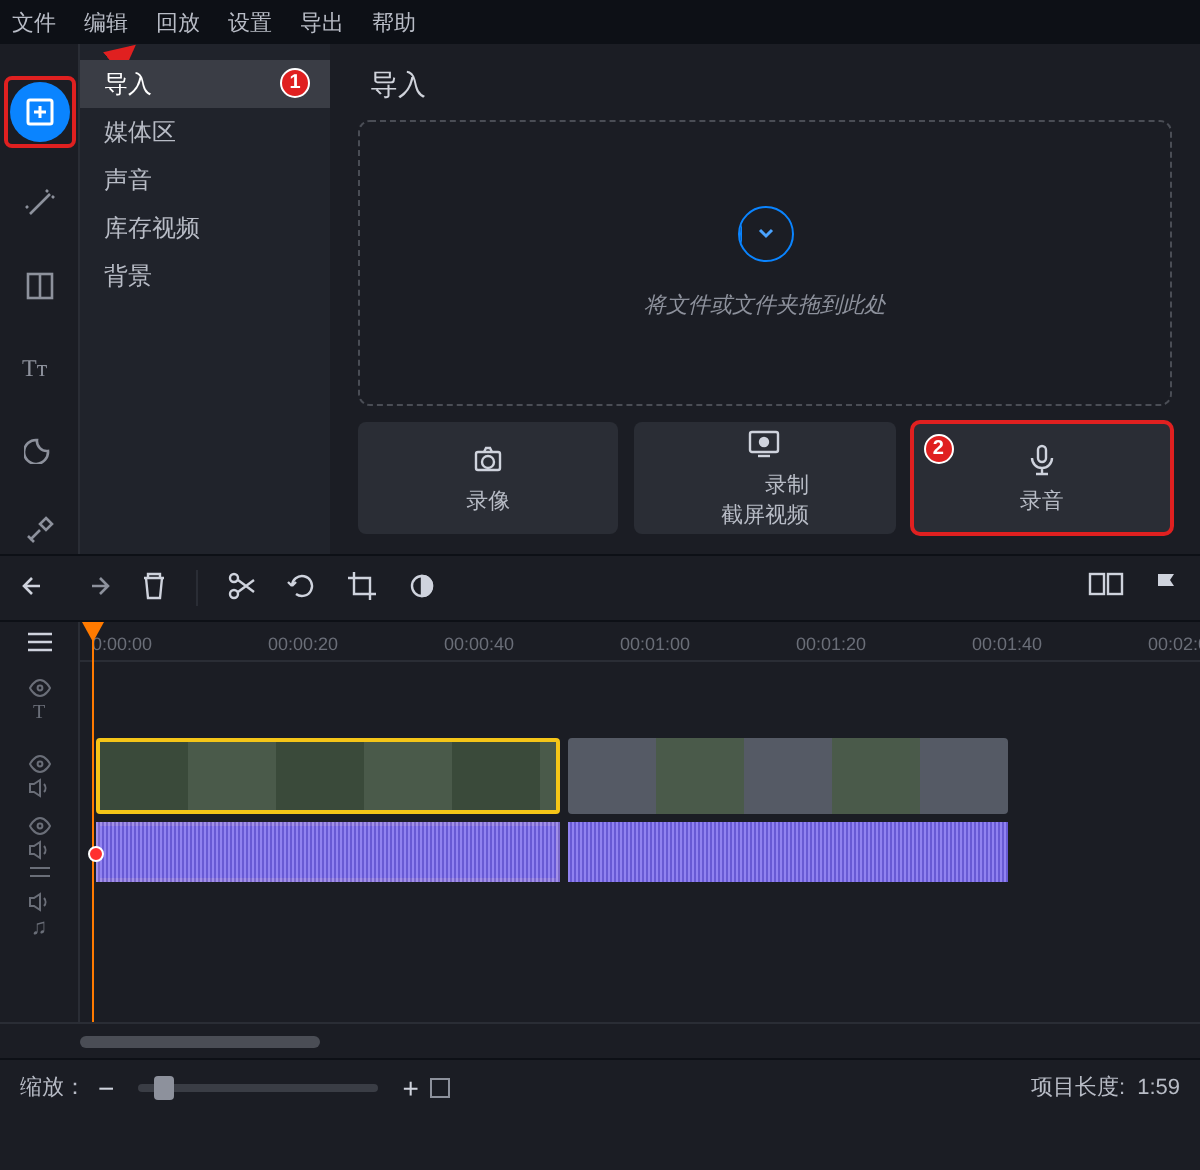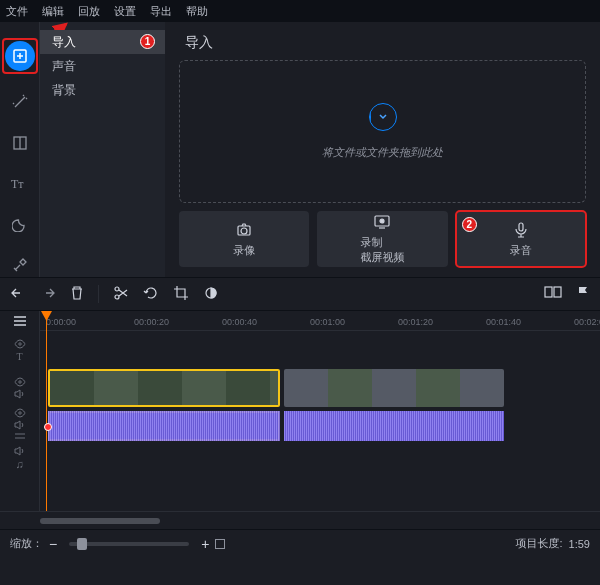--- a/index.html
+++ b/index.html
@@ -223,21 +223,23 @@
         </marker>
       </defs>
     <path d="M2 22 L24 4" stroke="#e02020" stroke-width="2.5" fill="none" marker-end="url(#ah)"></path>
   </svg>
 
   <div class="side-list">
     <div class="side-item sel">
       <span>导入</span>
       <span class="callout-num callout1">1</span>
     </div>
+    <div class="side-item"><span>媒体区</span></div>
     <div class="side-item"><span>声音</span></div>
+    <div class="side-item"><span>库存视频</span></div>
     <div class="side-item"><span>背景</span></div>
   </div>
 
   <div class="main-panel">
     <div class="panel-title">导入</div>
     <div class="dropzone">
       <div class="add-btn">
         <span class="dd">
           <svg width="10" height="10" viewBox="0 0 10 10" fill="none" stroke="#4aa3ff" stroke-width="1.5">
               <path d="M2 3l3 3 3-3"></path>
@@ -254,21 +256,21 @@
             <path d="M7 5l1-2h2l1 2"></path>
           </svg>
         <span>录像</span>
       </div>
       <div class="cap-btn">
         <svg class="cap-ico" width="18" height="18" viewBox="0 0 18 18" fill="none" stroke="currentColor" stroke-width="1.2">
             <rect x="2" y="3" width="14" height="10" rx="1"></rect>
             <circle cx="9" cy="8" r="2" fill="currentColor"></circle>
             <path d="M6 15h6"></path>
           </svg>
-        <span style="text-align:left;white-space:pre-line">录制
+        <span style="text-align:right;white-space:pre-line">录制
 截屏视频</span>
       </div>
       <div class="cap-btn hi">
         <span class="callout-num callout2">2</span>
         <svg class="cap-ico" width="18" height="18" viewBox="0 0 18 18" fill="none" stroke="currentColor" stroke-width="1.2">
             <rect x="7" y="2" width="4" height="8" rx="2"></rect>
             <path d="M4 8a5 5 0 0 0 10 0M9 13v3M6 16h6"></path>
           </svg>
         <span>录音</span>
       </div>

